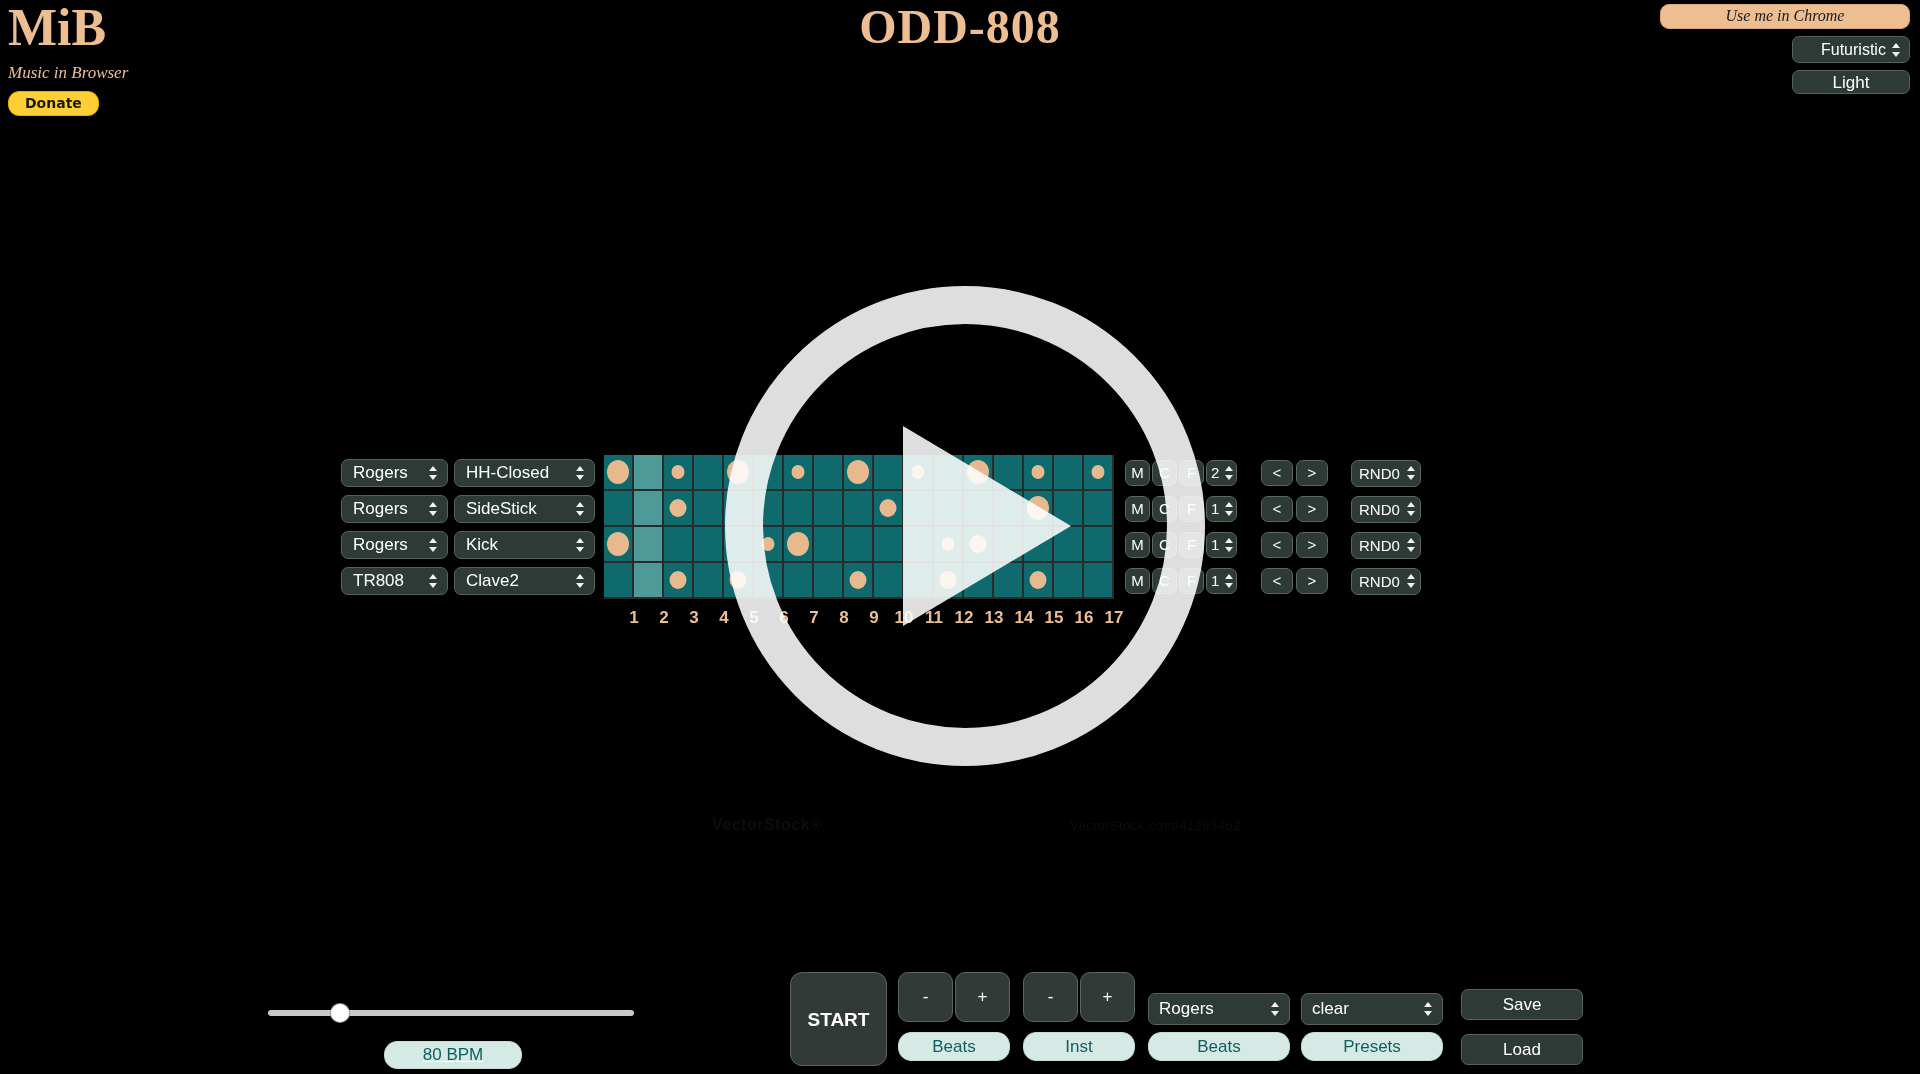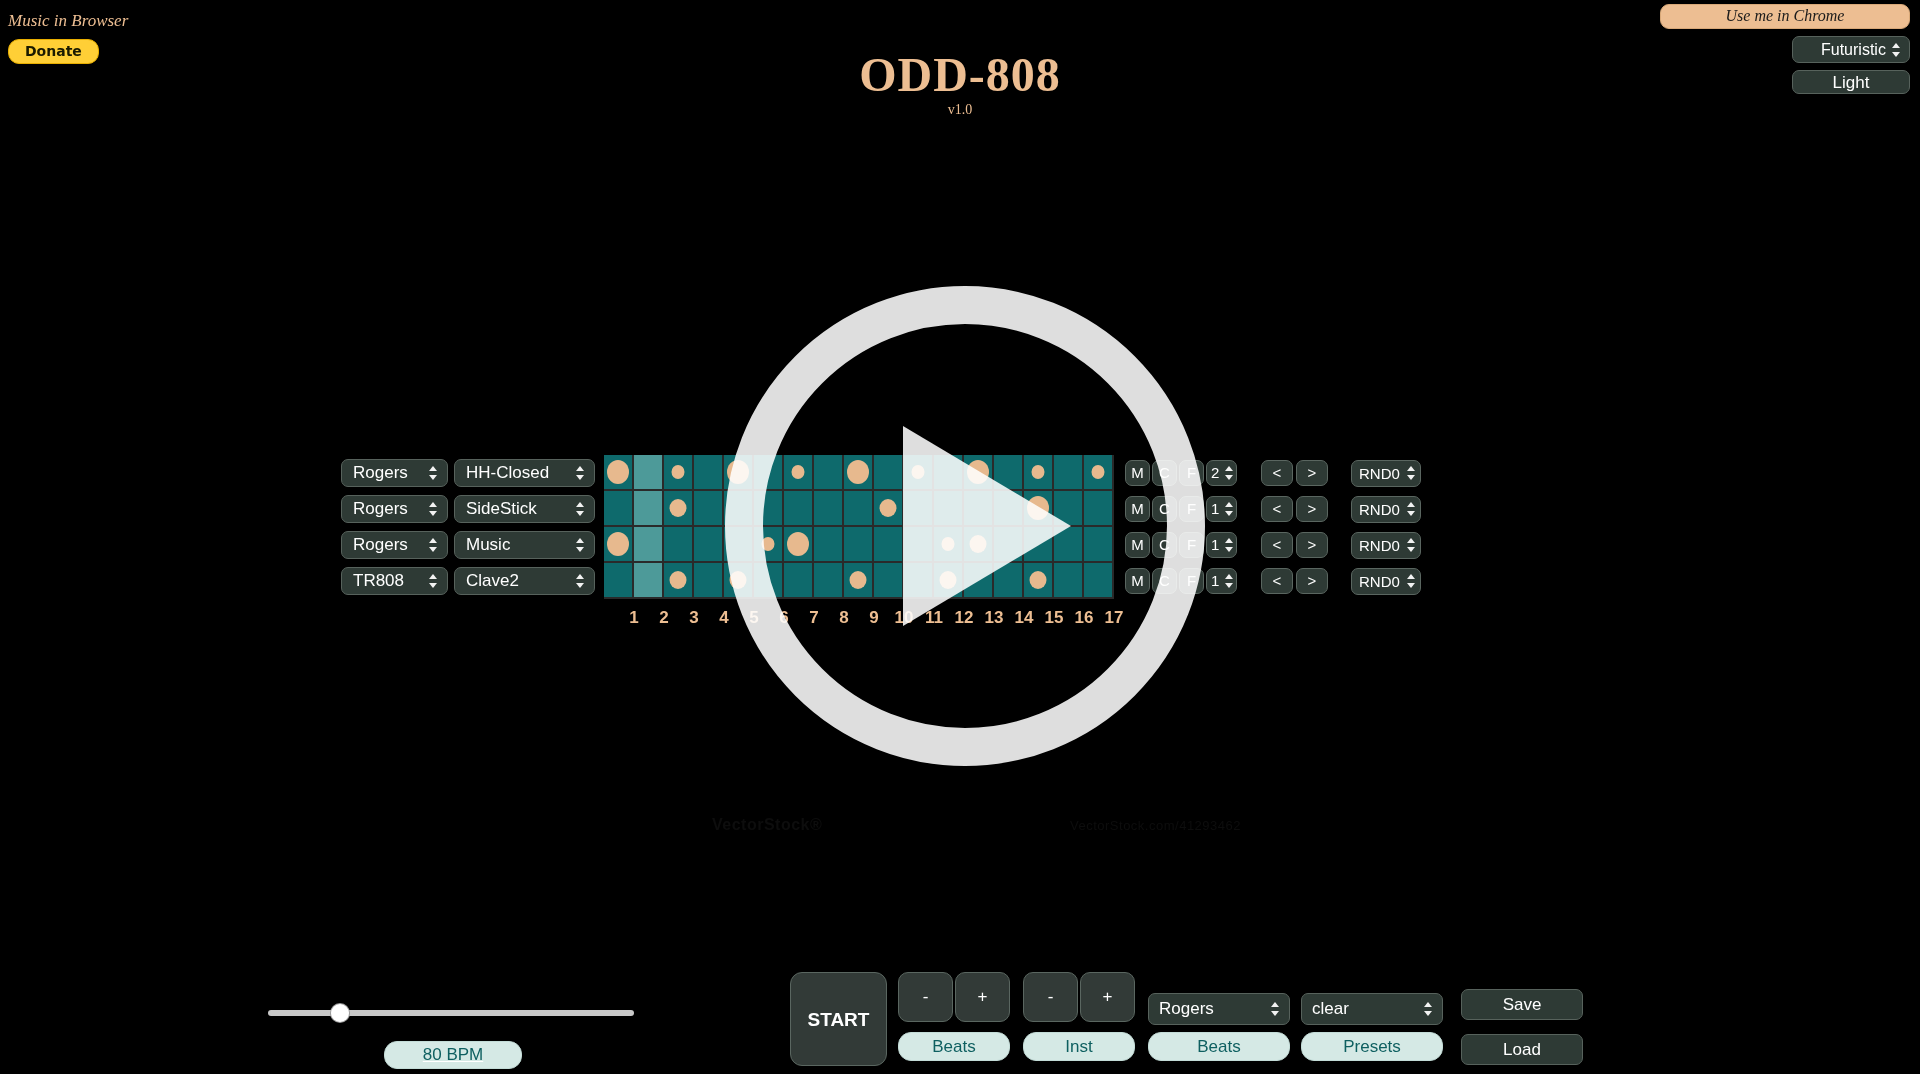--- a/index.html
+++ b/index.html
@@ -55,21 +55,20 @@
     font-family: "DejaVu Sans", sans-serif;
   }
 
   #app-title-wrap {
     position: absolute;
     left: 0;
     top: 2px;
     width: 1920px;
     text-align: center;
     pointer-events: none;
-    margin-top: 48px;
   }
   #app-title {
     font-family: "Liberation Serif", serif;
     font-size: 48px;
     font-weight: bold;
     color: #edbe92;
     line-height: 1.05;
     letter-spacing: 1px;
   }
   #app-version {
@@ -475,27 +474,27 @@
     text-align: center;
     cursor: pointer;
     box-sizing: border-box;
   }
   #load-btn { margin-top: 14px; }
 </style>
 </head>
 <body>
 
 <div id="brand">
+  <div id="brand-title">MiB</div>
   <div id="brand-sub">Music in Browser</div>
   <div id="donate-btn">Donate</div>
 </div>
 
 <div id="app-title-wrap">
   <div id="app-title">ODD-808</div>
-  <div id="app-version">v1.0</div>
 </div>
 
 <div id="top-right">
   <div id="chrome-pill">Use me in Chrome</div>
   <div id="theme-select" class="ctl-select">
     <span>Futuristic</span>
     <span class="spin"></span>
   </div>
   <div id="light-btn" class="ctl-button">Light</div>
 </div>
@@ -588,21 +587,21 @@
         <div class="num-step"><span>1</span><span class="spin"></span></div>
         <div class="arrow-grp">
           <div class="arrow-btn">&lt;</div>
           <div class="arrow-btn">&gt;</div>
         </div>
         <div class="rnd-sel"><span>RND0</span><span class="spin"></span></div>
       </div>
     </div>
     <div class="seq-row">
       <div class="sel-bank"><span>Rogers</span><span class="spin"></span></div>
-      <div class="sel-inst"><span>Music</span><span class="spin"></span></div>
+      <div class="sel-inst"><span>Kick</span><span class="spin"></span></div>
       <div class="grid-row">
         <div class="cell">
           <div class="dot lg"></div>
         </div>
         <div class="cell playing"></div>
         <div class="cell"></div>
         <div class="cell"></div>
         <div class="cell"></div>
         <div class="cell">
           <div class="dot sm"></div>

